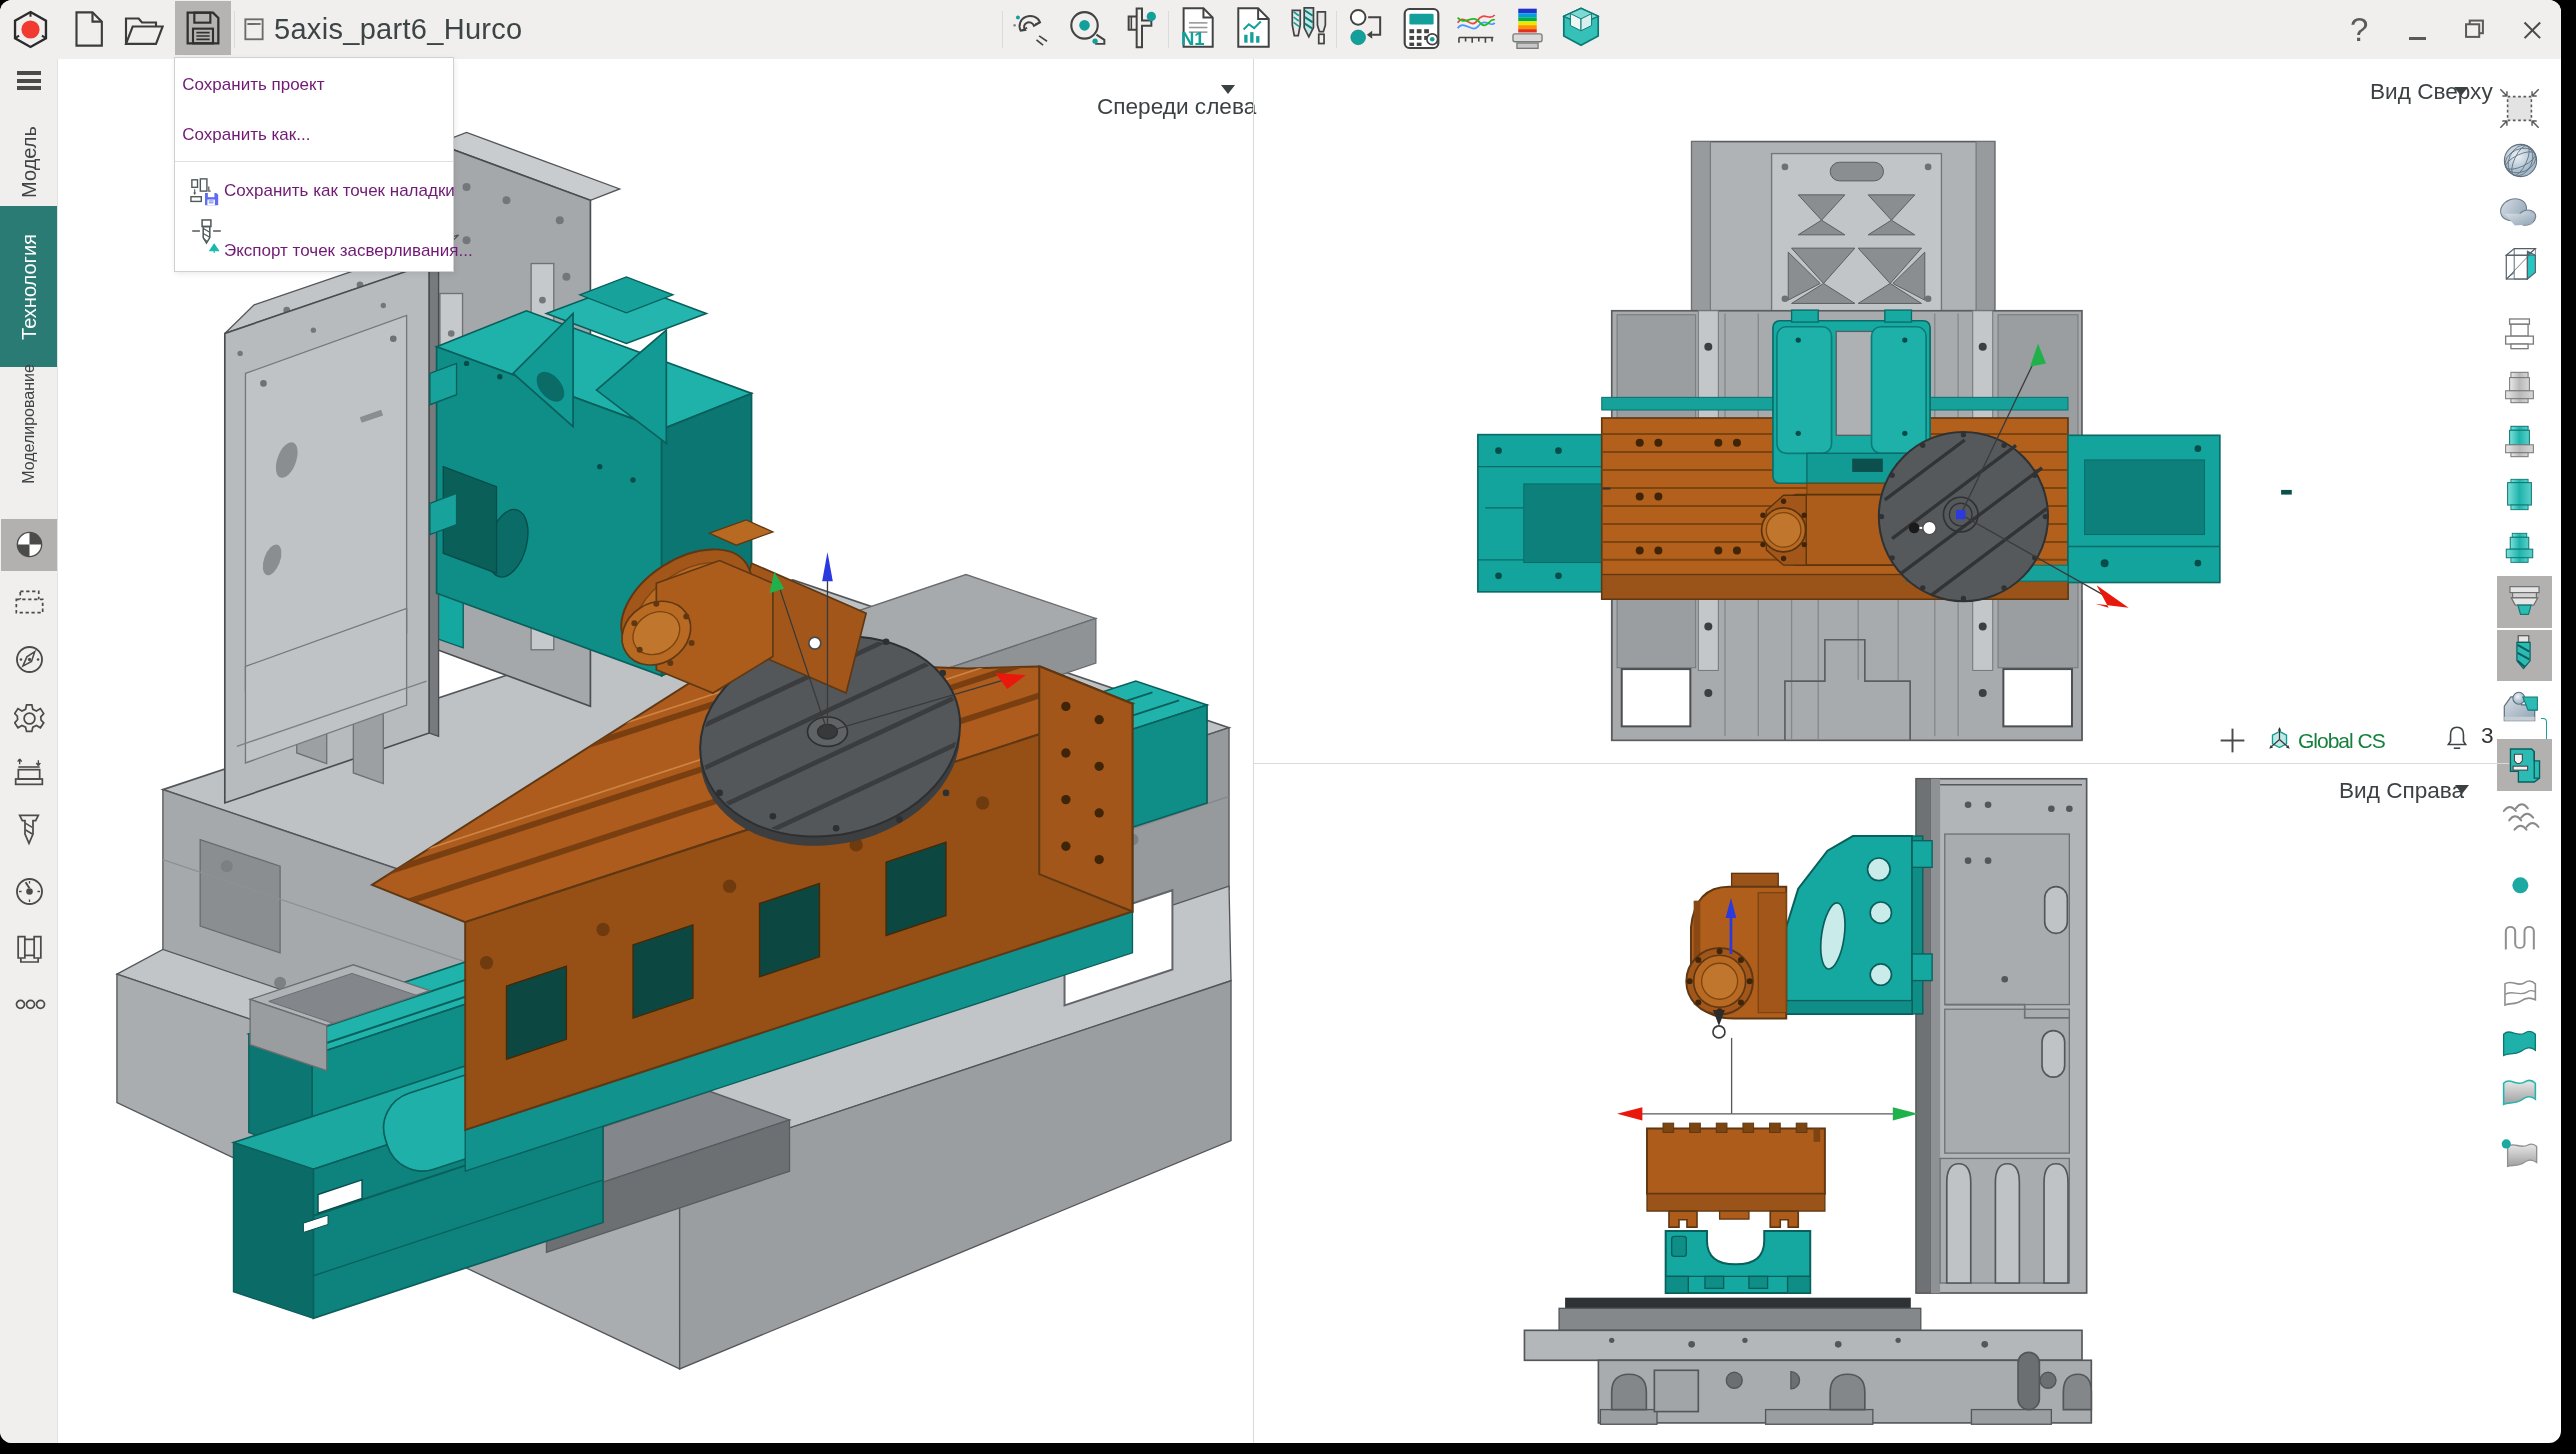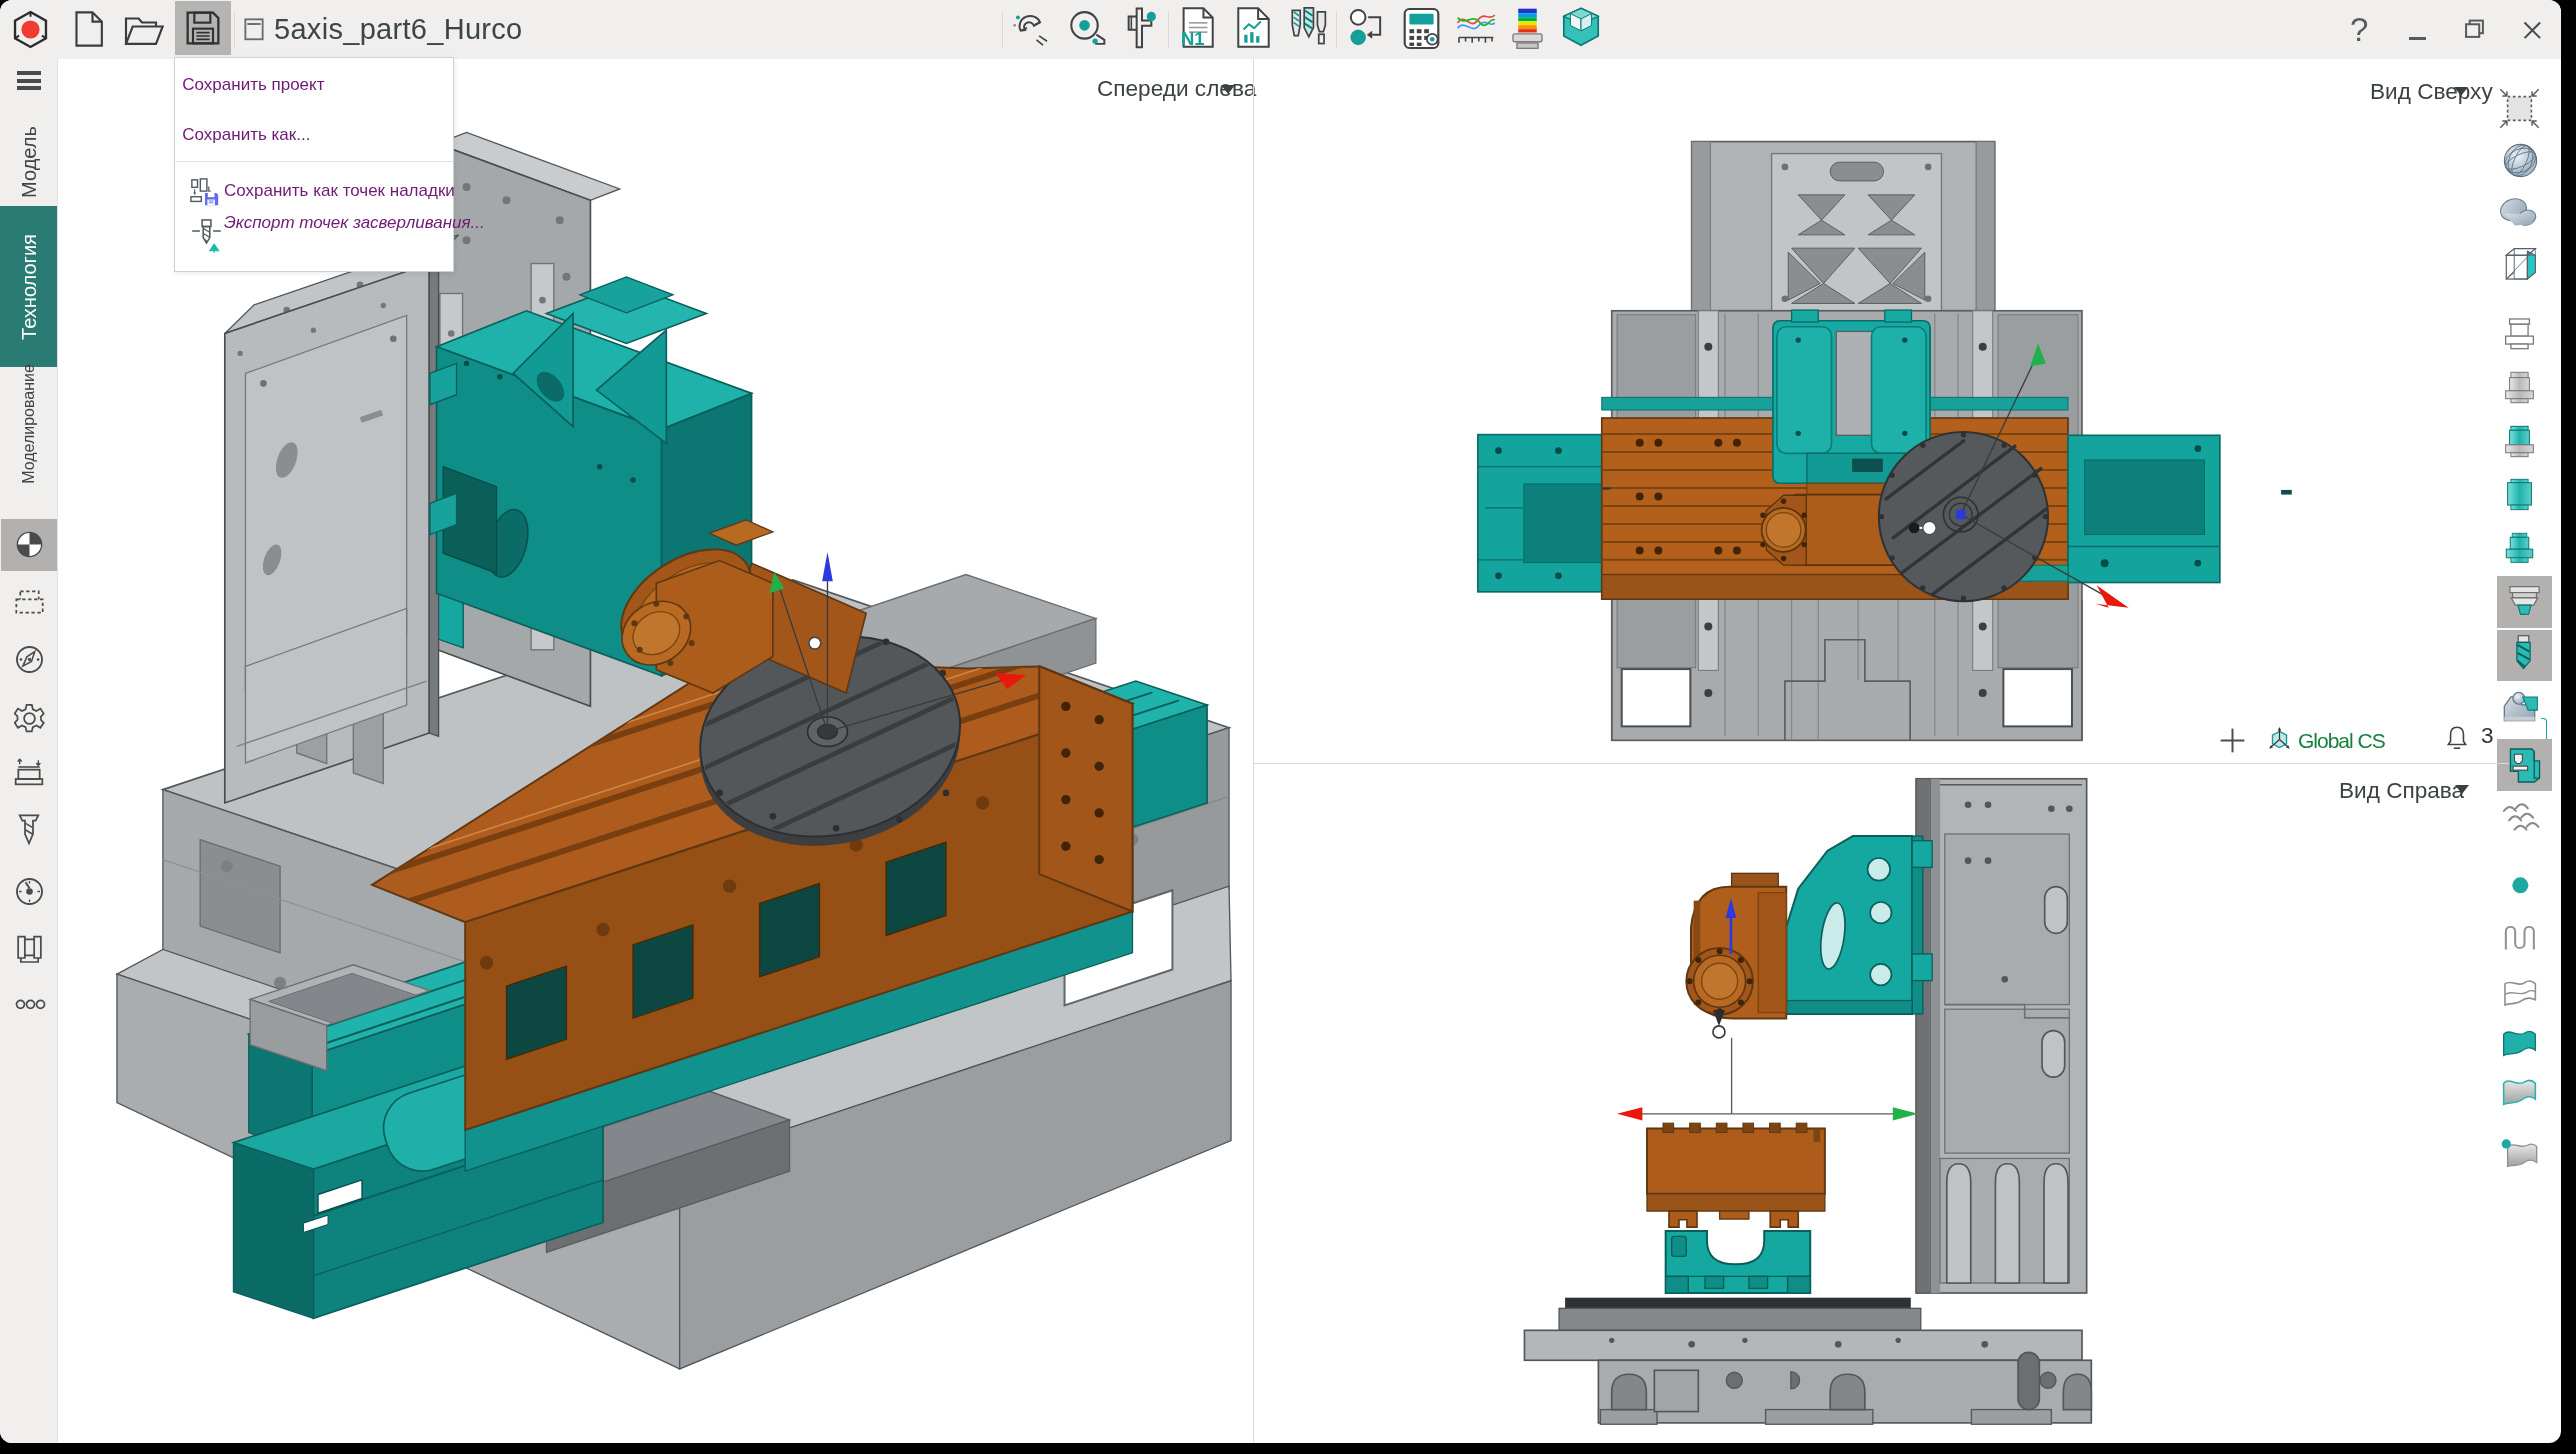--- a/index.html
+++ b/index.html
@@ -857,36 +857,36 @@
           <stop offset="100%" stop-color="#9f9f9f"></stop>
         </linearGradient>
       </defs>
     <path d="M4 12 C14 2 24 18 36 10 C42 6 48 8 52 12 L52 36 C44 30 38 32 30 38 C20 44 12 40 4 44 Z" fill="url(#fgr)" stroke="#25b5ae" stroke-width="2.4"></path>
   </svg>
   <svg class="icon" style="left:2501px;top:1136px;" width="37" height="37" viewBox="0 0 56 56">
     <path d="M10 16 C20 8 28 20 40 14 C46 11 50 12 54 16 L54 40 C46 34 40 36 32 42 C24 46 16 44 10 46 Z" fill="url(#fgr)" stroke="#8f8f8f" stroke-width="2"></path>
     <circle cx="8" cy="12" r="7" fill="#1ca9a2"></circle>
   </svg>
 
-  <div class="vp-label" style="left:1097px;top:76px;">Спереди слева</div>
+  <div class="vp-label" style="left:1097px;top:94px;">Спереди слева</div>
   <div class="tri" style="left:1221px;top:85px;"></div>
   <div class="vp-label" style="left:2338px;top:79px;margin-left:32px;">Вид Сверху</div>
   <div class="tri" style="left:2454px;top:87px;"></div>
   <div class="vp-label" style="left:2339px;top:778px;">Вид Справа</div>
   <div class="tri" style="left:2455px;top:785px;"></div>
   <div id="vline"></div>
   <div id="hline"></div>
   <div id="title">5axis_part6_Hurco</div>
 </div>
 <div id="menu">
   <div class="mi" style="top:17.3px;">Сохранить проект</div>
   <div class="mi" style="top:67px;">Сохранить как...</div>
   <div style="position:absolute;left:0;top:103px;width:100%;height:0.7px;background:#e0e0e0;"></div>
   <div class="mi" style="left:49px;top:123px;">Сохранить как точек наладки</div>
-  <div class="mi" style="left:49px;top:155px;font-style:italic;">Экспорт точек засверливания...</div>
+  <div class="mi" style="left:49px;top:183px;">Экспорт точек засверливания...</div>
   <svg style="position:absolute;left:14.7px;top:118px;" width="31" height="33" viewBox="0 0 66 62">
     <rect x="4" y="4" width="12" height="16" fill="none" stroke="#4f5a5e" stroke-width="3"></rect>
     <rect x="22" y="2" width="14" height="26" fill="none" stroke="#4f5a5e" stroke-width="3"></rect>
     <path d="M10 24 L10 34 M8 31 L10 34 L12 31" fill="none" stroke="#4f5a5e" stroke-width="2.4"></path>
     <path d="M40 18 L40 28 L44 28" fill="none" stroke="#4f5a5e" stroke-width="2.6"></path>
     <rect x="2" y="40" width="22" height="10" fill="none" stroke="#4f5a5e" stroke-width="3"></rect>
     <g>
       <path d="M32 32 L56 32 L60 36 L60 58 L32 58 Z" fill="#5f6cf0"></path>
       <rect x="38" y="32" width="14" height="9" fill="#fff"></rect>
       <rect x="37" y="46" width="16" height="12" fill="#fff"></rect>

